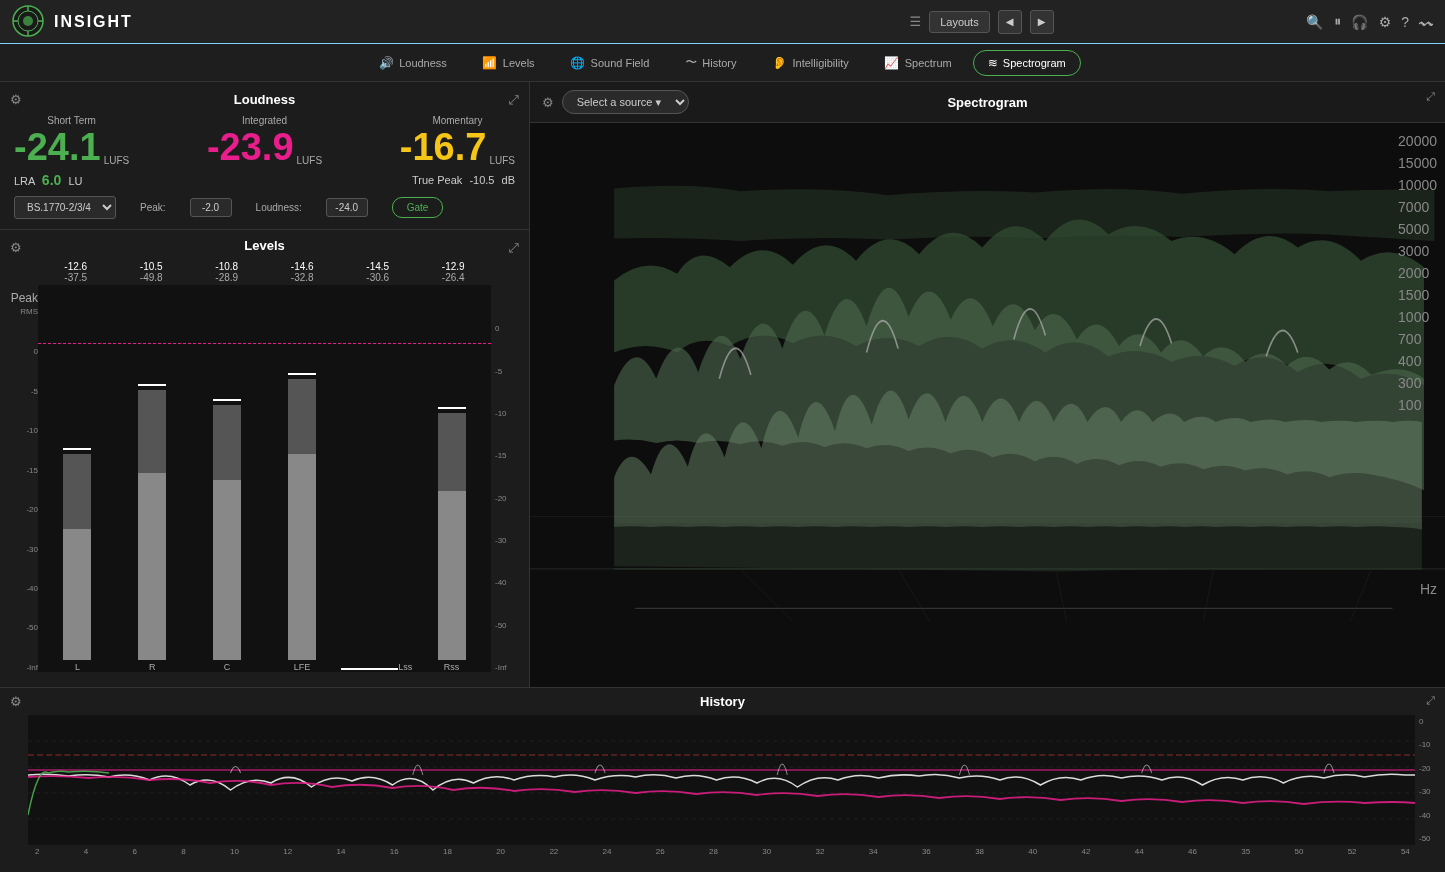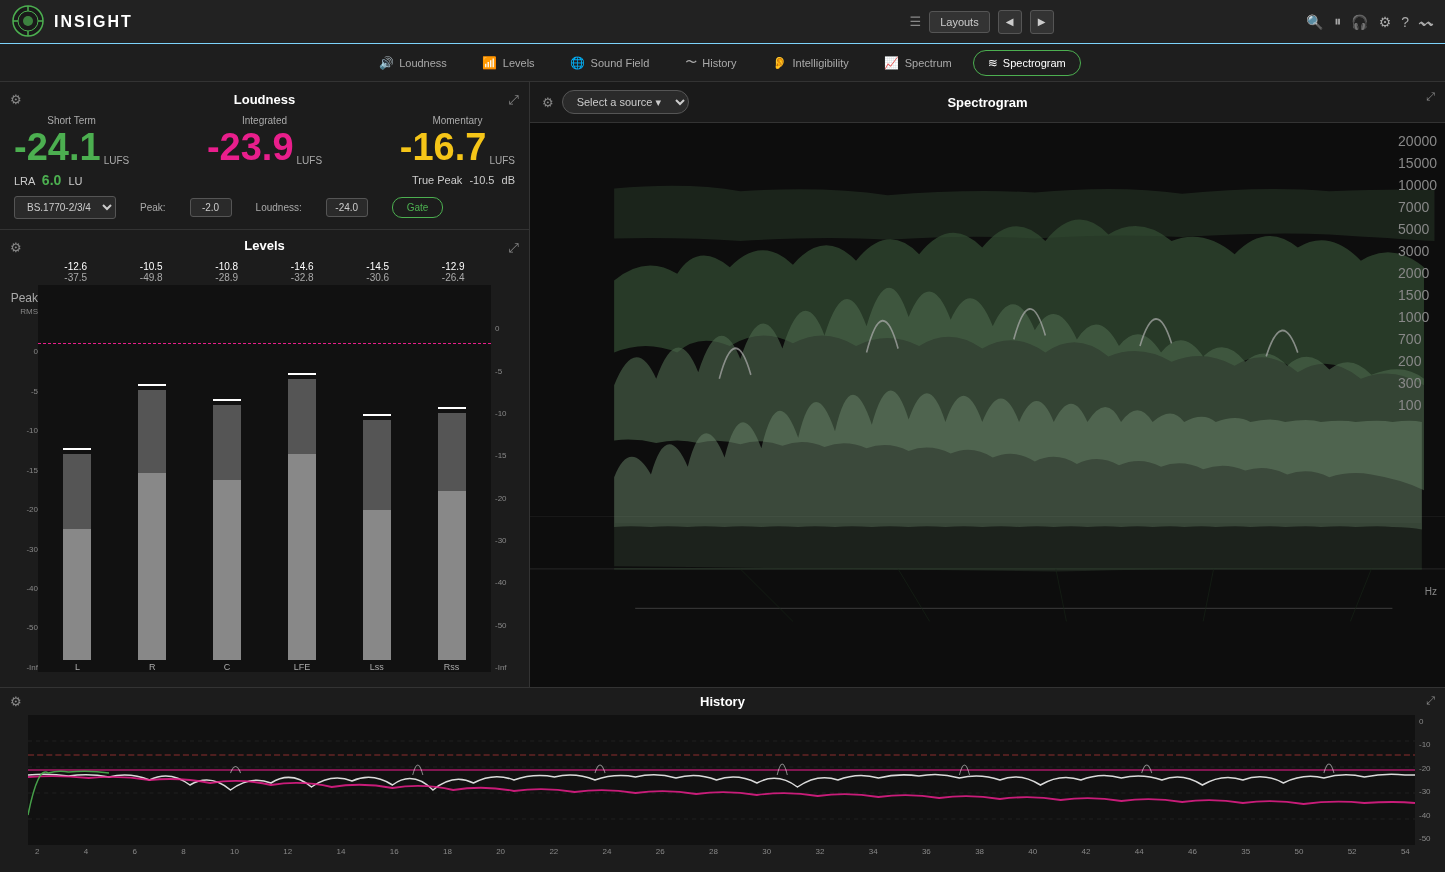--- a/index.html
+++ b/index.html
@@ -552,21 +552,21 @@
 
               <div style="flex:1; display:flex; flex-direction:column; align-items:center; height:100%;text-align:right;">
                 <div style="position:relative; width:28px; flex:1; margin-bottom:2px;">
                   <div style="position:absolute; bottom:0; width:100%; height:75%; background:#555;"></div>
                   <div style="position:absolute; bottom:0; width:100%; height:55%; background:#888;"></div>
                   <div style="position:absolute; bottom:76%; width:100%; height:2px; background:#fff;"></div>
                 </div>
                 <div style="font-size:9px; color:#aaa;">LFE</div>
               </div>
 
-              <div style="flex:1; display:flex; flex-direction:column; align-items:center; height:100%;">
+              <div style="flex:1; display:flex; flex-direction:row; align-items:flex-end; height:100%;">
                 <div style="position:relative; width:28px; flex:1; margin-bottom:2px;">
                   <div style="position:absolute; bottom:0; width:100%; height:64%; background:#555;"></div>
                   <div style="position:absolute; bottom:0; width:100%; height:40%; background:#888;"></div>
                   <div style="position:absolute; bottom:65%; width:100%; height:2px; background:#fff;"></div>
                 </div>
                 <div style="font-size:9px; color:#aaa;">Lss</div>
               </div>
 
               <div style="flex:1; display:flex; flex-direction:column; align-items:center; height:100%;">
                 <div style="position:relative; width:28px; flex:1; margin-bottom:2px;">
@@ -655,25 +655,25 @@
             <span>20000</span>
             <span>15000</span>
             <span>10000</span>
             <span>7000</span>
             <span>5000</span>
             <span>3000</span>
             <span>2000</span>
             <span>1500</span>
             <span>1000</span>
             <span>700</span>
-            <span>200</span>
+            <span>400</span>
             <span>300</span>
             <span>100</span>
           </div>
-          <span style="position:absolute; right:8px; bottom:90px; font-size:10px; color:#888;">Hz</span>
+          <span style="position:absolute; right:8px; bottom:90px; font-size:14px; color:#888;">Hz</span>
         </div>
 
       </div>
     </div>
   </div>
 
   <div class="history-panel">
     <div class="history-header">
       <span class="panel-settings-icon" style="position:absolute; left:10px; top:6px;">⚙</span>
       <span class="history-title">History</span>

